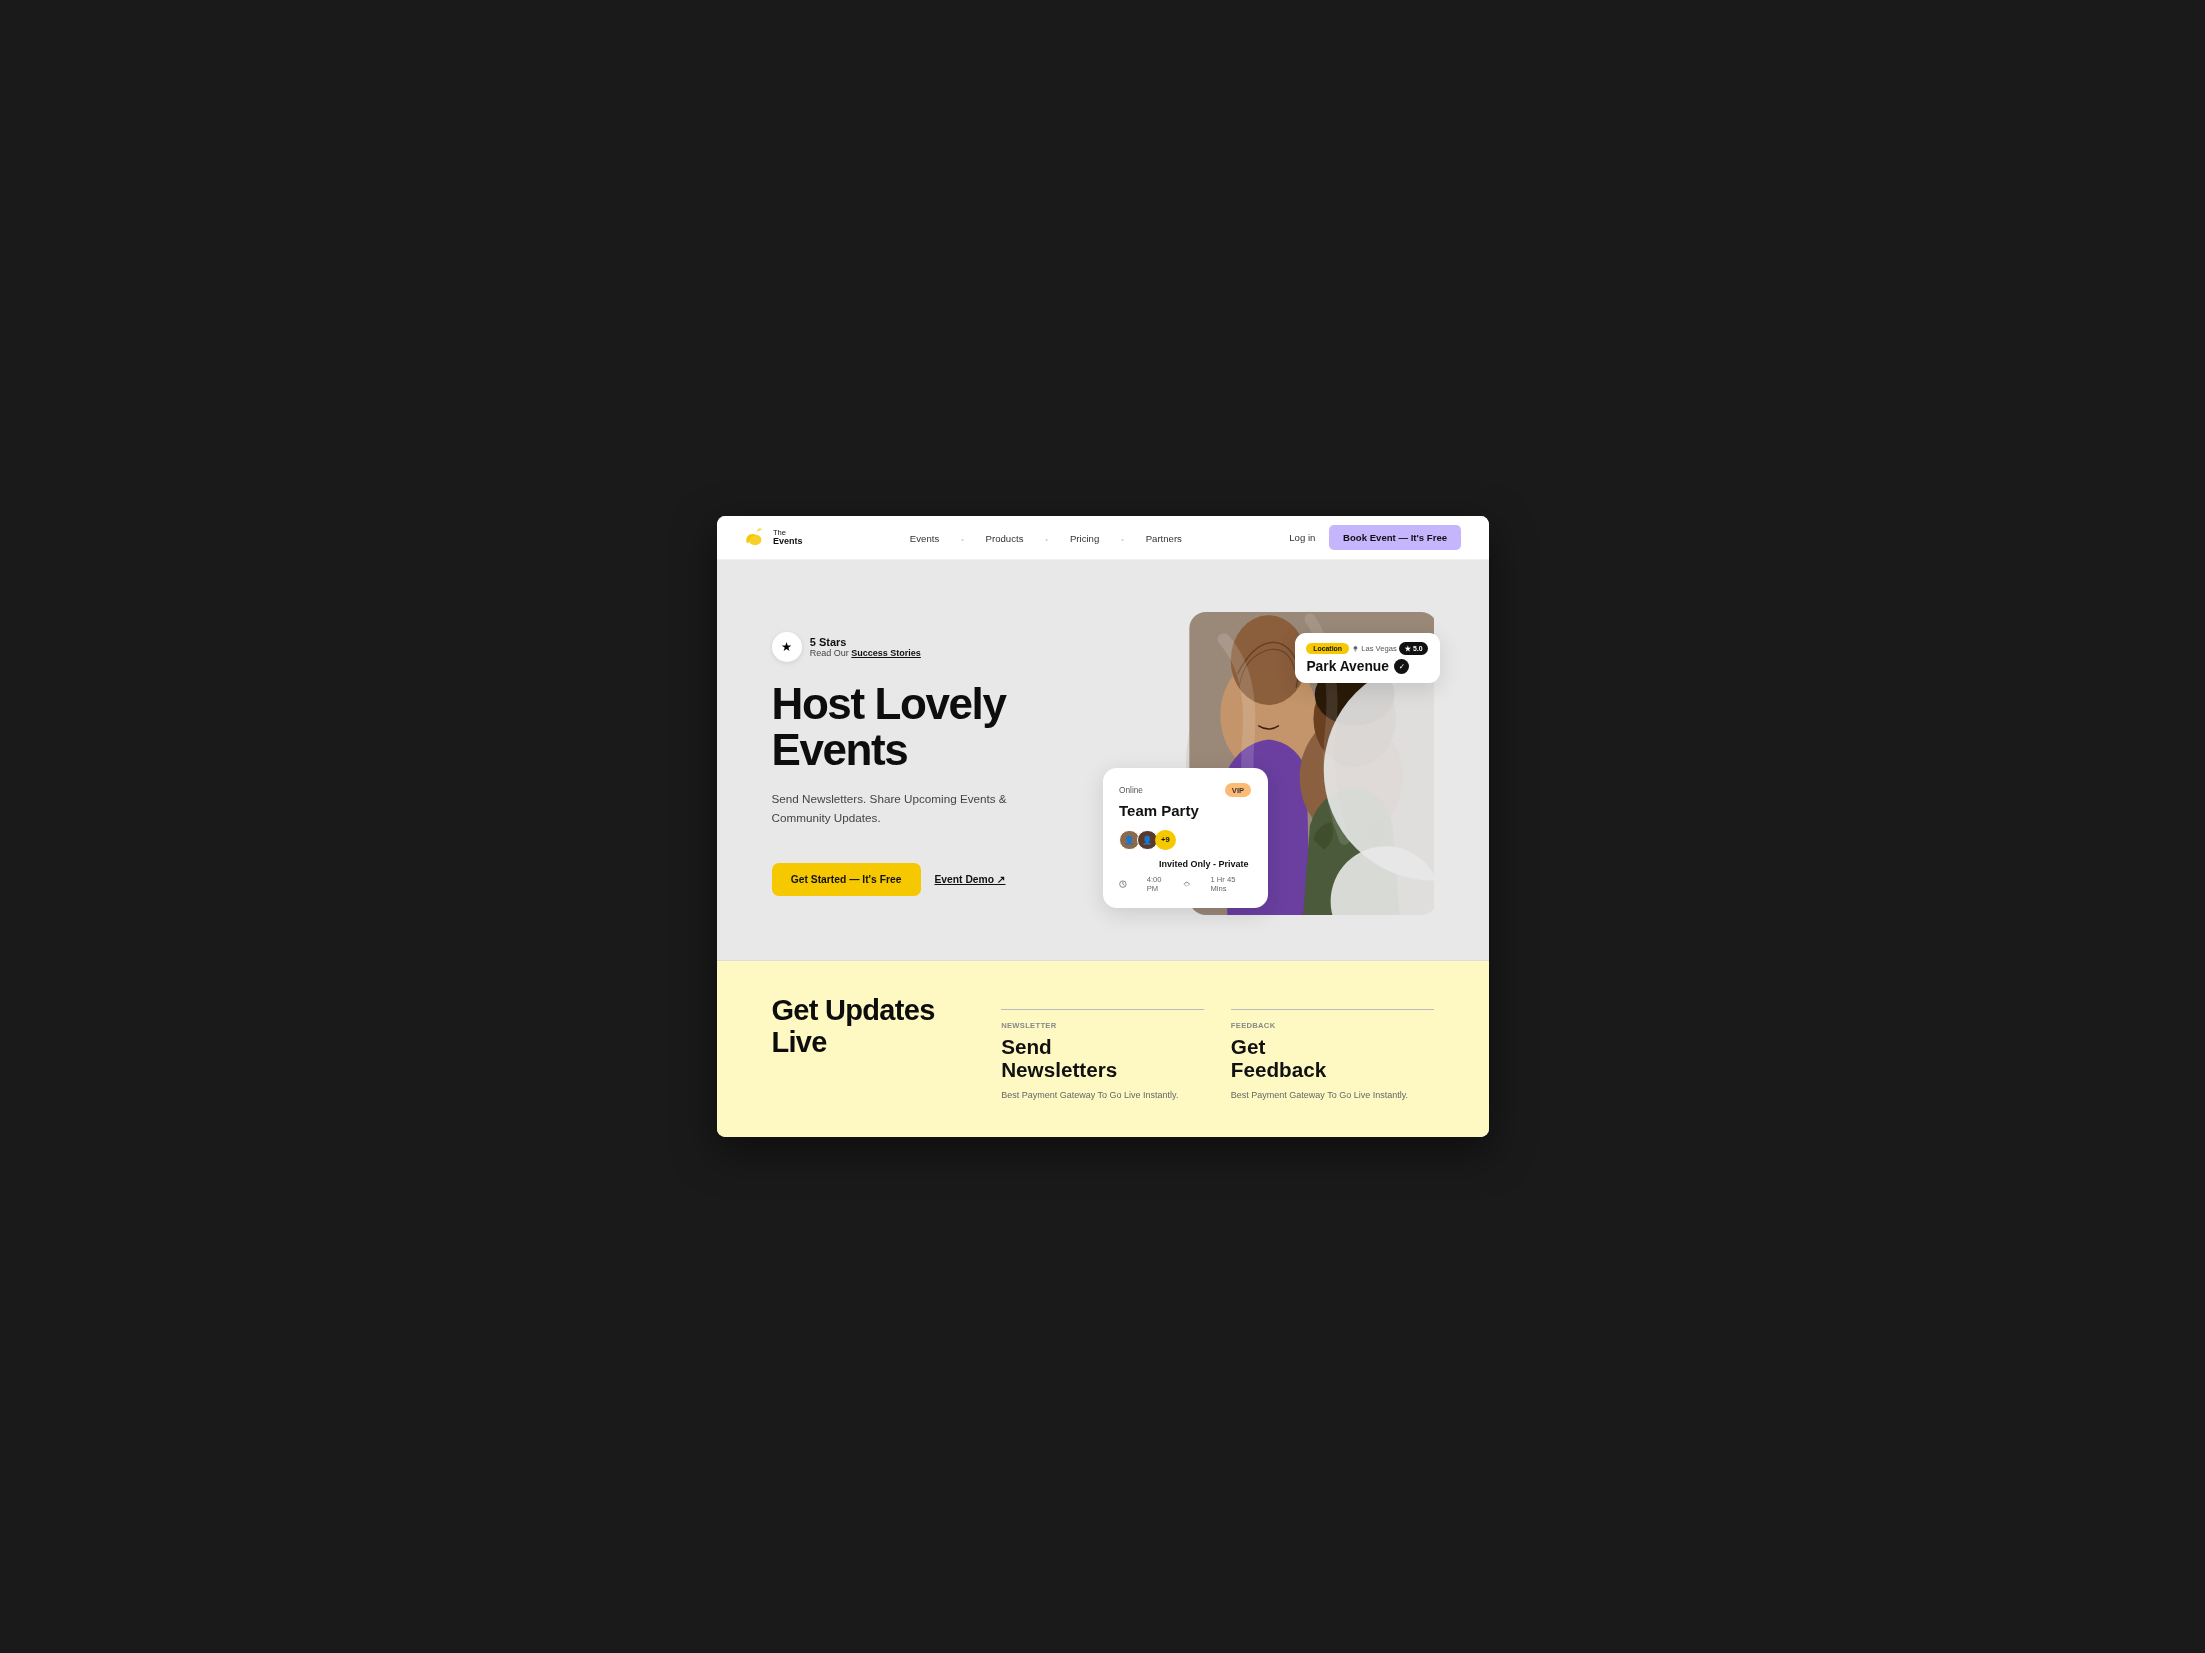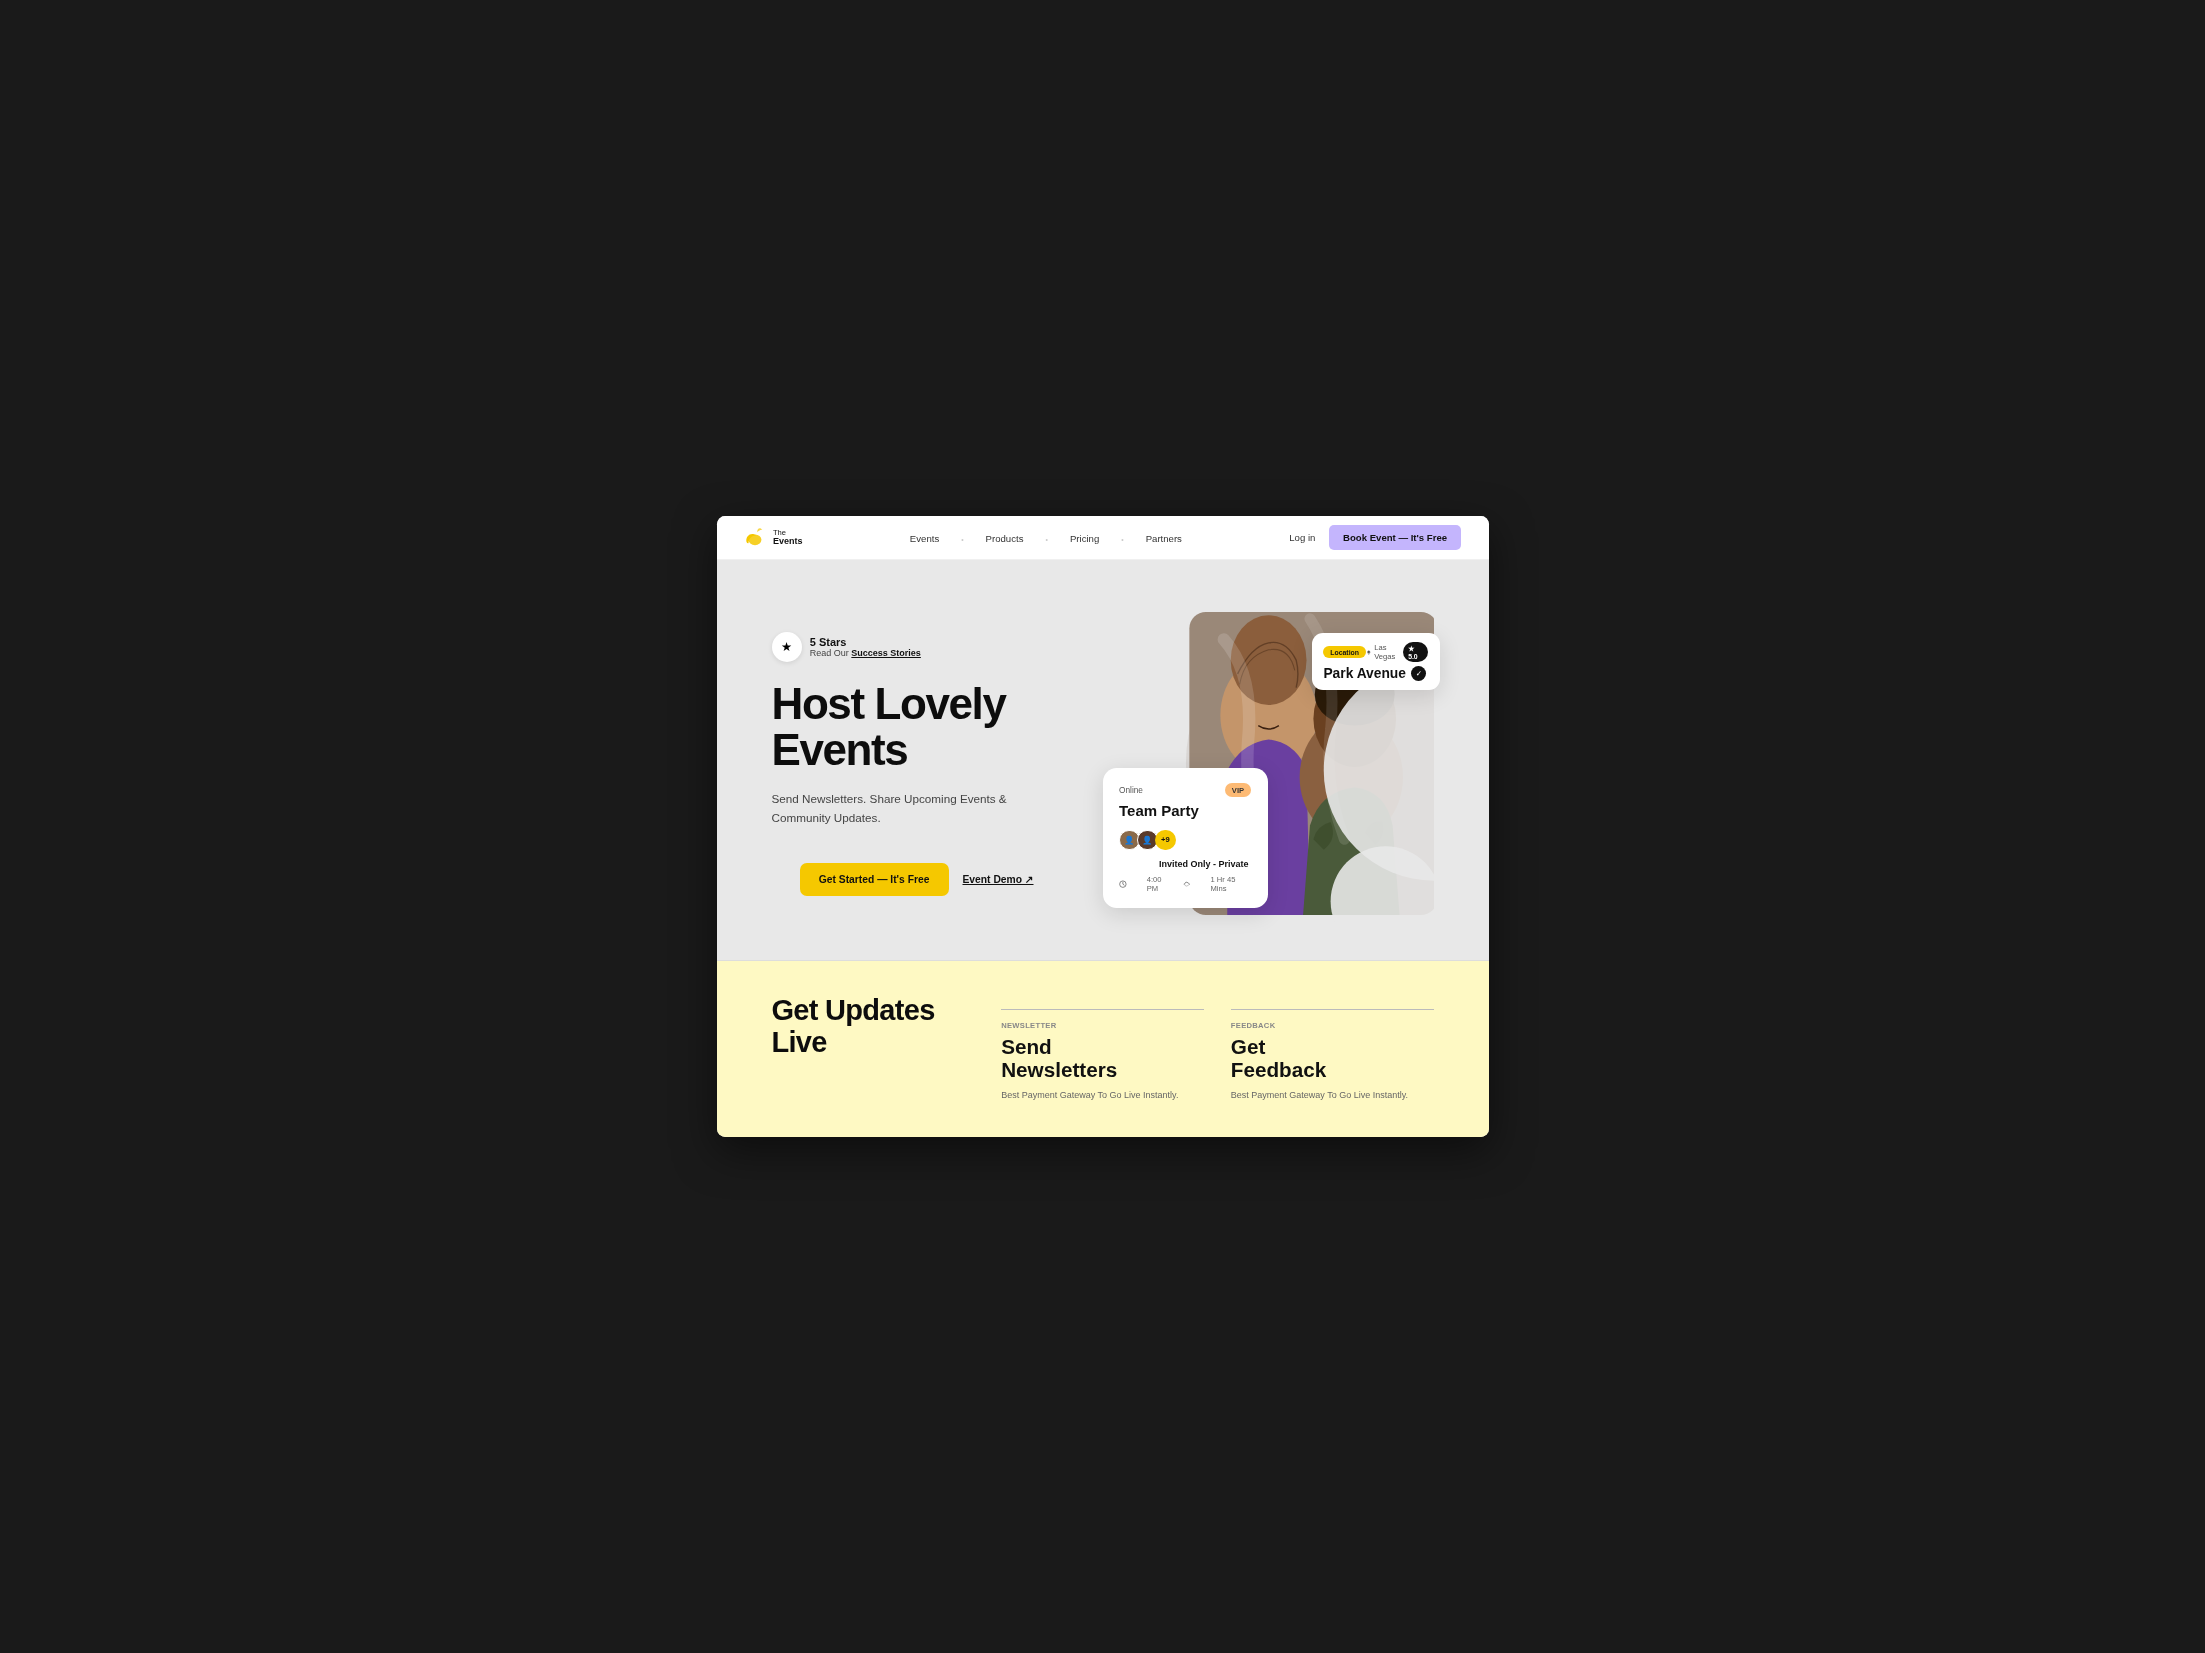--- a/index.html
+++ b/index.html
@@ -148,21 +148,20 @@
     .cta-primary {
       background: #f5c800;
       color: #111;
       font-size: 10.3px;
       font-weight: 700;
       padding: 11px 19.3px;
       border-radius: 6.9px;
       border: none;
       cursor: pointer;
       white-space: nowrap;
-      margin-left: 28px;
     }
     .cta-secondary {
       font-size: 10.3px;
       font-weight: 600;
       color: #111;
       background: none;
       border: none;
       cursor: pointer;
       text-decoration: underline;
       display: flex;
@@ -266,21 +265,21 @@
     .card-meta span { display: flex; align-items: center; gap: 20px; }
 
     
     .location-card {
       position: absolute;
       top: 27.6px;
       right: -6.9px;
       background: #fff;
       border-radius: 11px;
       padding: 9.6px 12.4px 9.6px 11px;
-      width: 128px;
+      width: 145px;
       box-shadow: 0 5.5px 22px rgba(0,0,0,0.12);
       z-index: 10;
     }
     .location-top {
       display: flex;
       justify-content: space-between;
       align-items: center;
       margin-bottom: 4.1px;
     }
     .location-label {

